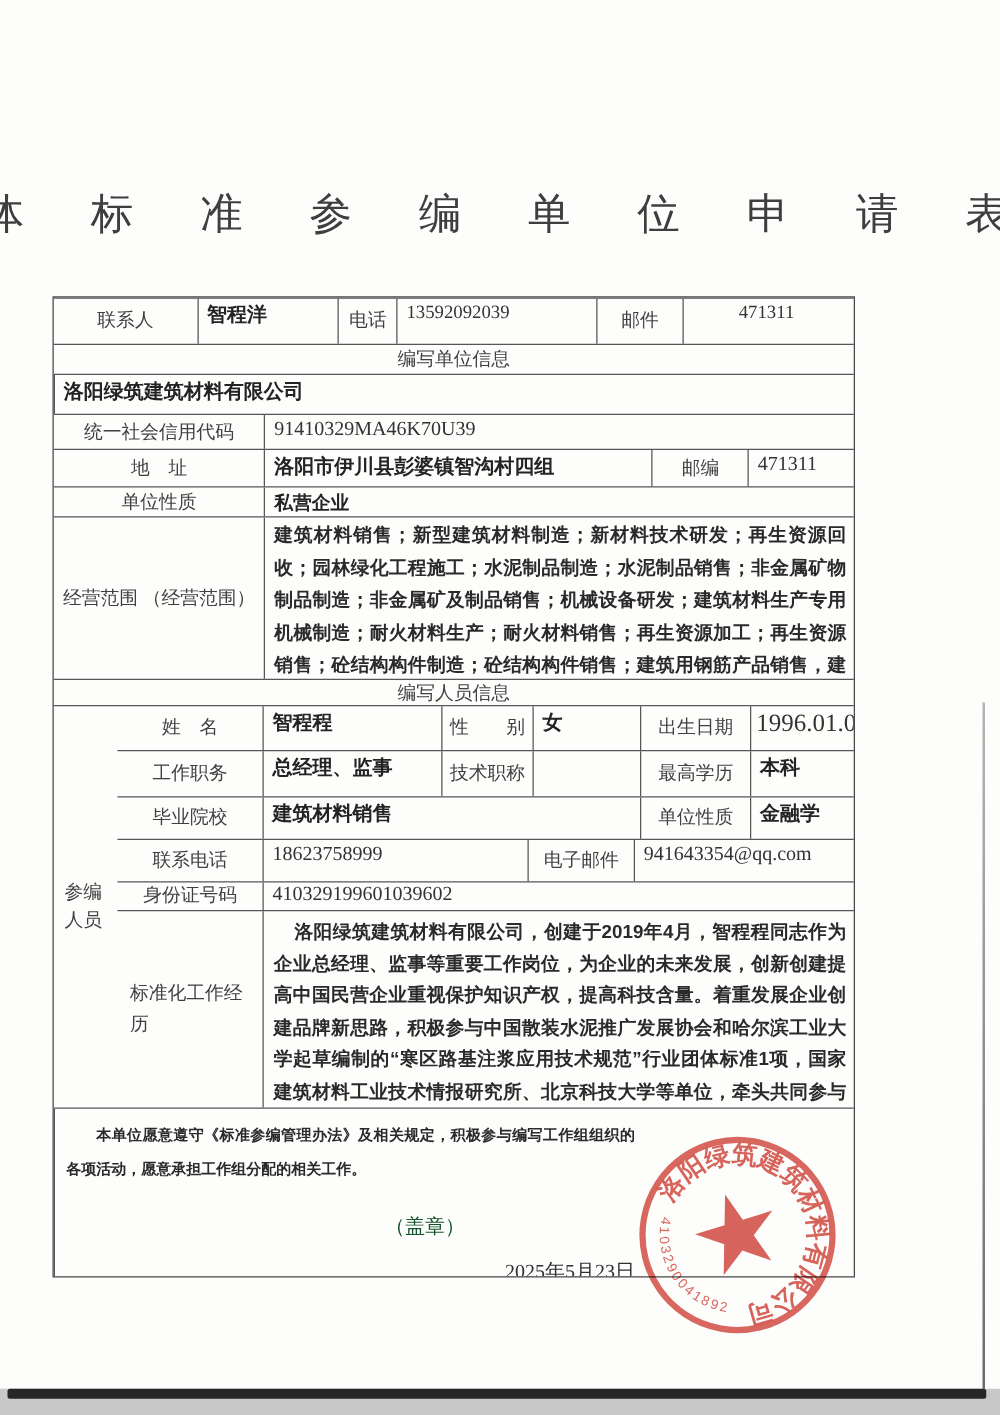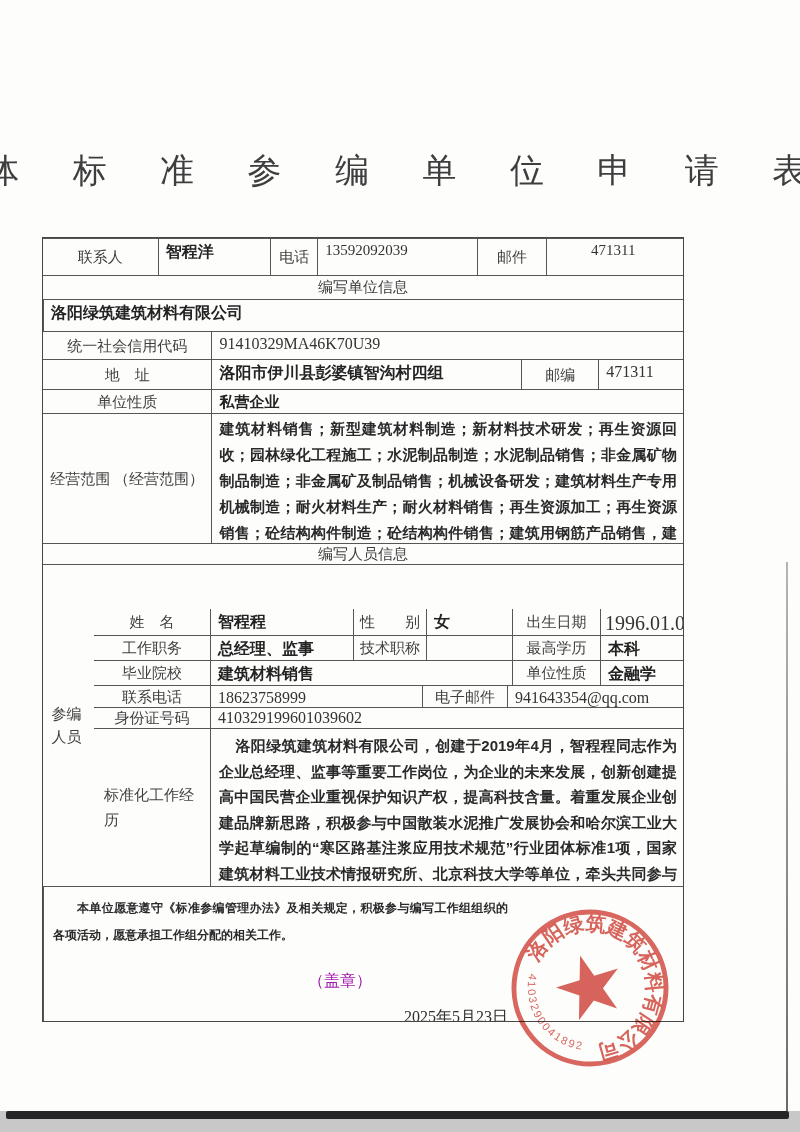--- a/index.html
+++ b/index.html
@@ -30,27 +30,27 @@
   .c.cf{border-left:none;}
   .lab{display:flex;align-items:center;justify-content:center;text-align:center;
        font-family:"Liberation Serif",serif;font-size:15px;color:var(--ink);line-height:20px;}
   .val{padding:3px 4px 0 7px;}
   .cn{font-family:"Liberation Sans","DejaVu Sans",sans-serif;font-weight:bold;color:var(--boldink);font-size:16px;}
   .num{font-family:"Liberation Serif",serif;color:#333;font-size:15px;}
   .sechead{display:flex;align-items:center;justify-content:center;width:100%;
        font-size:15px;color:var(--ink);}
   .para{font-family:"Liberation Sans","DejaVu Sans",sans-serif;font-weight:bold;color:#2a2a2a;
        font-size:15px;line-height:26px;text-align:justify;}
-  .subcol{flex:1;display:flex;flex-direction:column;margin-top:44px;}
+  .subcol{flex:1;display:flex;flex-direction:column;}
 
   .vlabel{width:34px;line-height:23px;word-break:break-all;text-align:left;}
   .wraplab{display:flex;align-items:center;padding:0 10px;font-size:15px;line-height:25px;
        word-break:break-all;text-align:left;}
 
-  .stamp-hint{position:absolute;left:264px;top:84px;font-size:16px;color:#a21caf;}
+  .stamp-hint{position:absolute;left:264px;top:84px;font-size:16px;color:#14532d;}
   .date{position:absolute;right:8px;bottom:-7px;font-size:16px;color:#2f2f2f;z-index:6;
         background:transparent;white-space:nowrap;}
 
   .seal{position:absolute;left:490px;top:888px;width:200px;height:200px;
         transform:rotate(55deg);opacity:.88;mix-blend-mode:multiply;z-index:5;pointer-events:none;}
 
   .edge-line{position:absolute;left:786px;top:562px;width:2px;height:550px;
         background:linear-gradient(#b5b5b5,#6a6a6a);}
   .bottom-strip{position:absolute;left:0;top:1111px;width:800px;height:21px;background:#c8c8c8;}
   .bottom-band{position:absolute;left:6px;top:1111px;width:783px;height:8px;background:#262626;border-radius:2px;}

